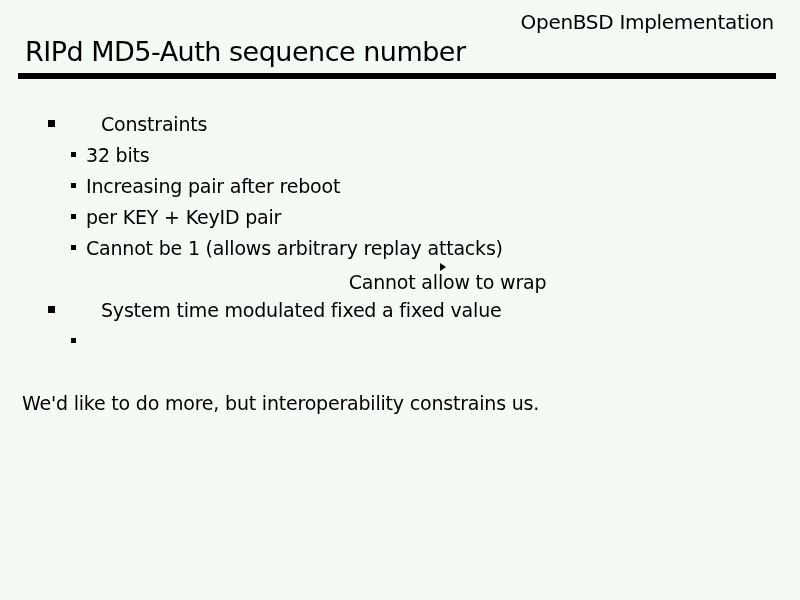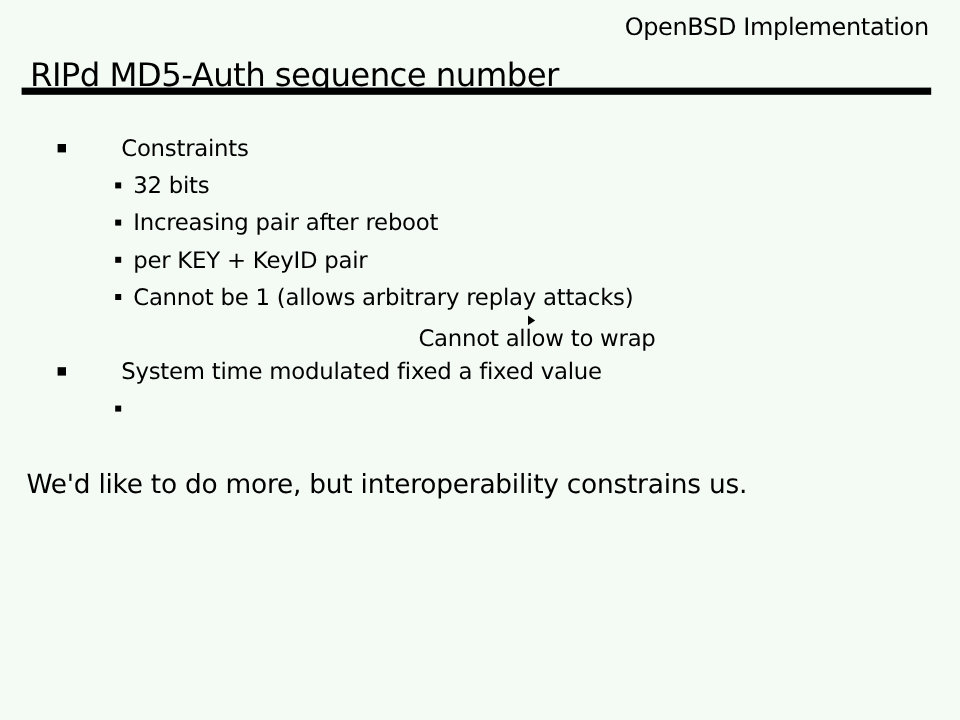--- a/index.html
+++ b/index.html
@@ -23,21 +23,21 @@
   .corner-label {
     position: absolute;
     top: 10px;
     right: 26px;
     font-size: 20px;
     letter-spacing: -0.3px;
     white-space: nowrap;
   }
   .slide-title {
     position: absolute;
-    top: 48px;
+    top: 36px;
     left: 25px;
     font-size: 27px;
     letter-spacing: -0.5px;
     white-space: nowrap;
   }
   .title-rule {
     position: absolute;
     top: 73px;
     left: 18px;
     width: 758px;
@@ -52,21 +52,21 @@
   }
   .bullet-row {
     display: flex;
     align-items: center;
     height: 31px;
     font-size: 19px;
     letter-spacing: -0.2px;
     white-space: nowrap;
   }
   .bullet-row.l1 { padding-left: 48px; gap: 36px; }
-  .bullet-row.l2 { padding-left: 96px; }
+  .bullet-row.l2 { padding-left: 71px; }
   .bullet-row.l3 { padding-left: 95px; flex-direction: column; }
   .bullet {
     display: inline-block;
     flex: 0 0 auto;
   }
   .bullet.square-l1 {
     width: 7px;
     height: 7px;
     background: #000000;
     margin-right: 10px;
@@ -82,21 +82,21 @@
     height: 0;
     border-left: 6px solid #000000;
     border-top: 4px solid transparent;
     border-bottom: 4px solid transparent;
     margin-right: 9px;
   }
   .closing-line {
     position: absolute;
     top: 392px;
     left: 22px;
-    font-size: 22px;
+    font-size: 19px;
     letter-spacing: -0.2px;
     white-space: nowrap;
   }
 </style>
 </head>
 <body>
 
 <div class="slide">
 
   <div class="corner-label">OpenBSD Implementation</div>

